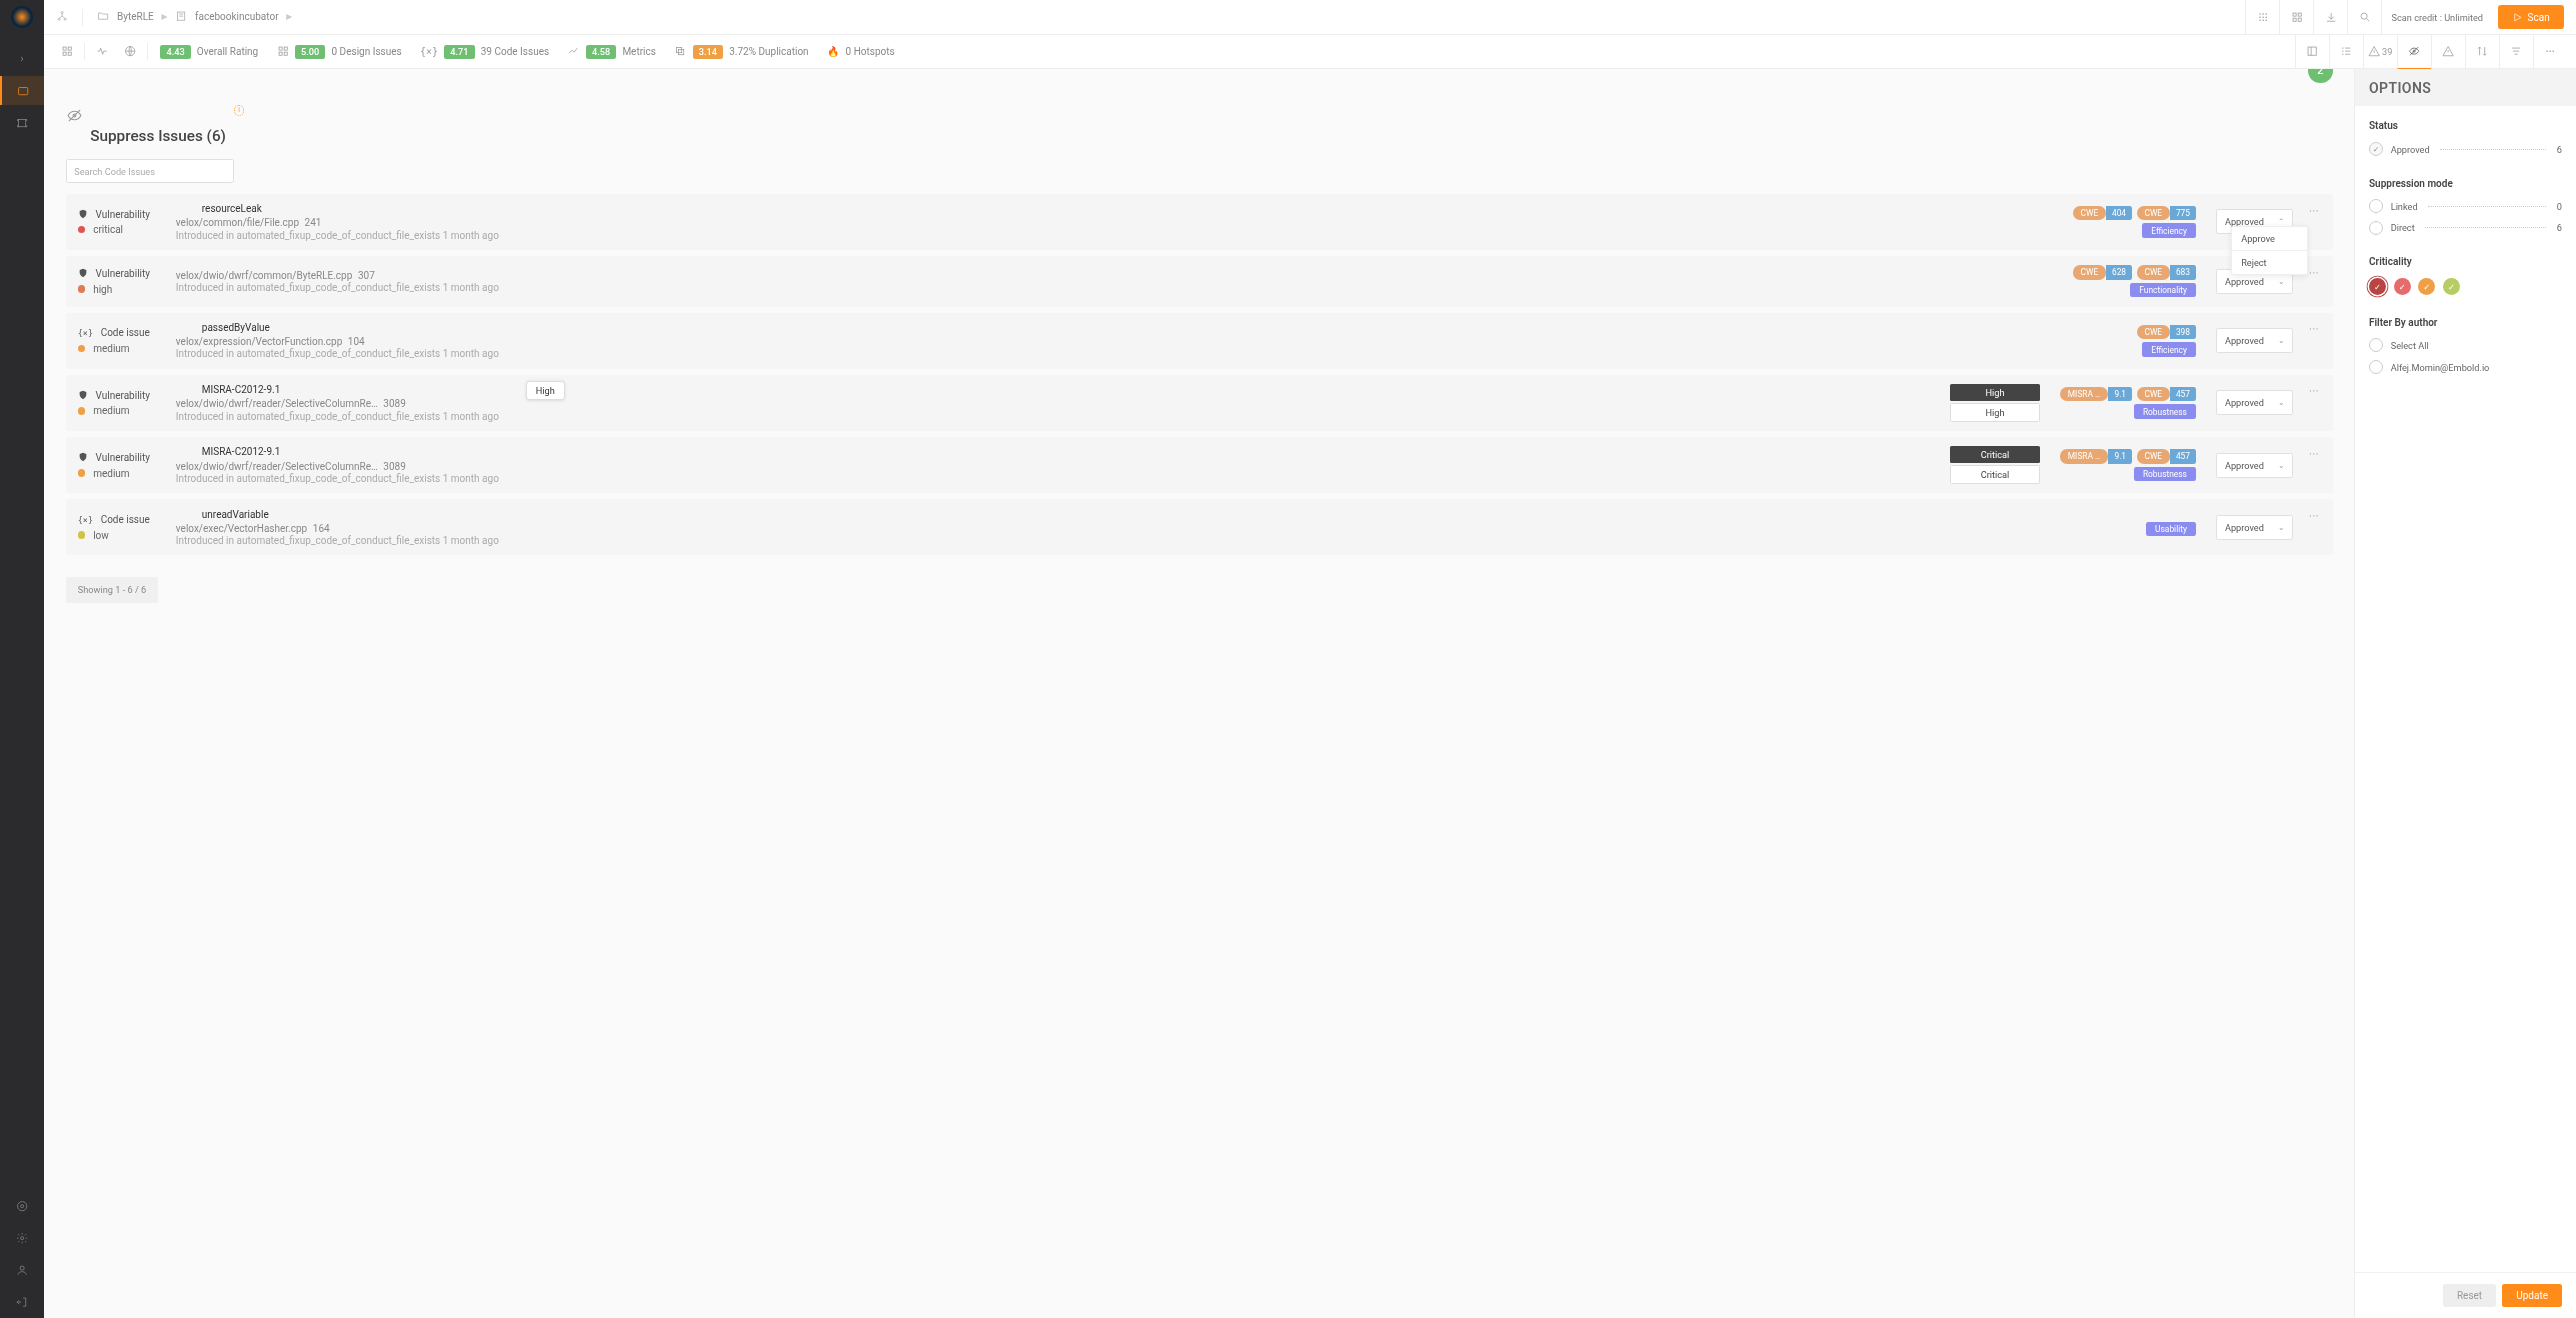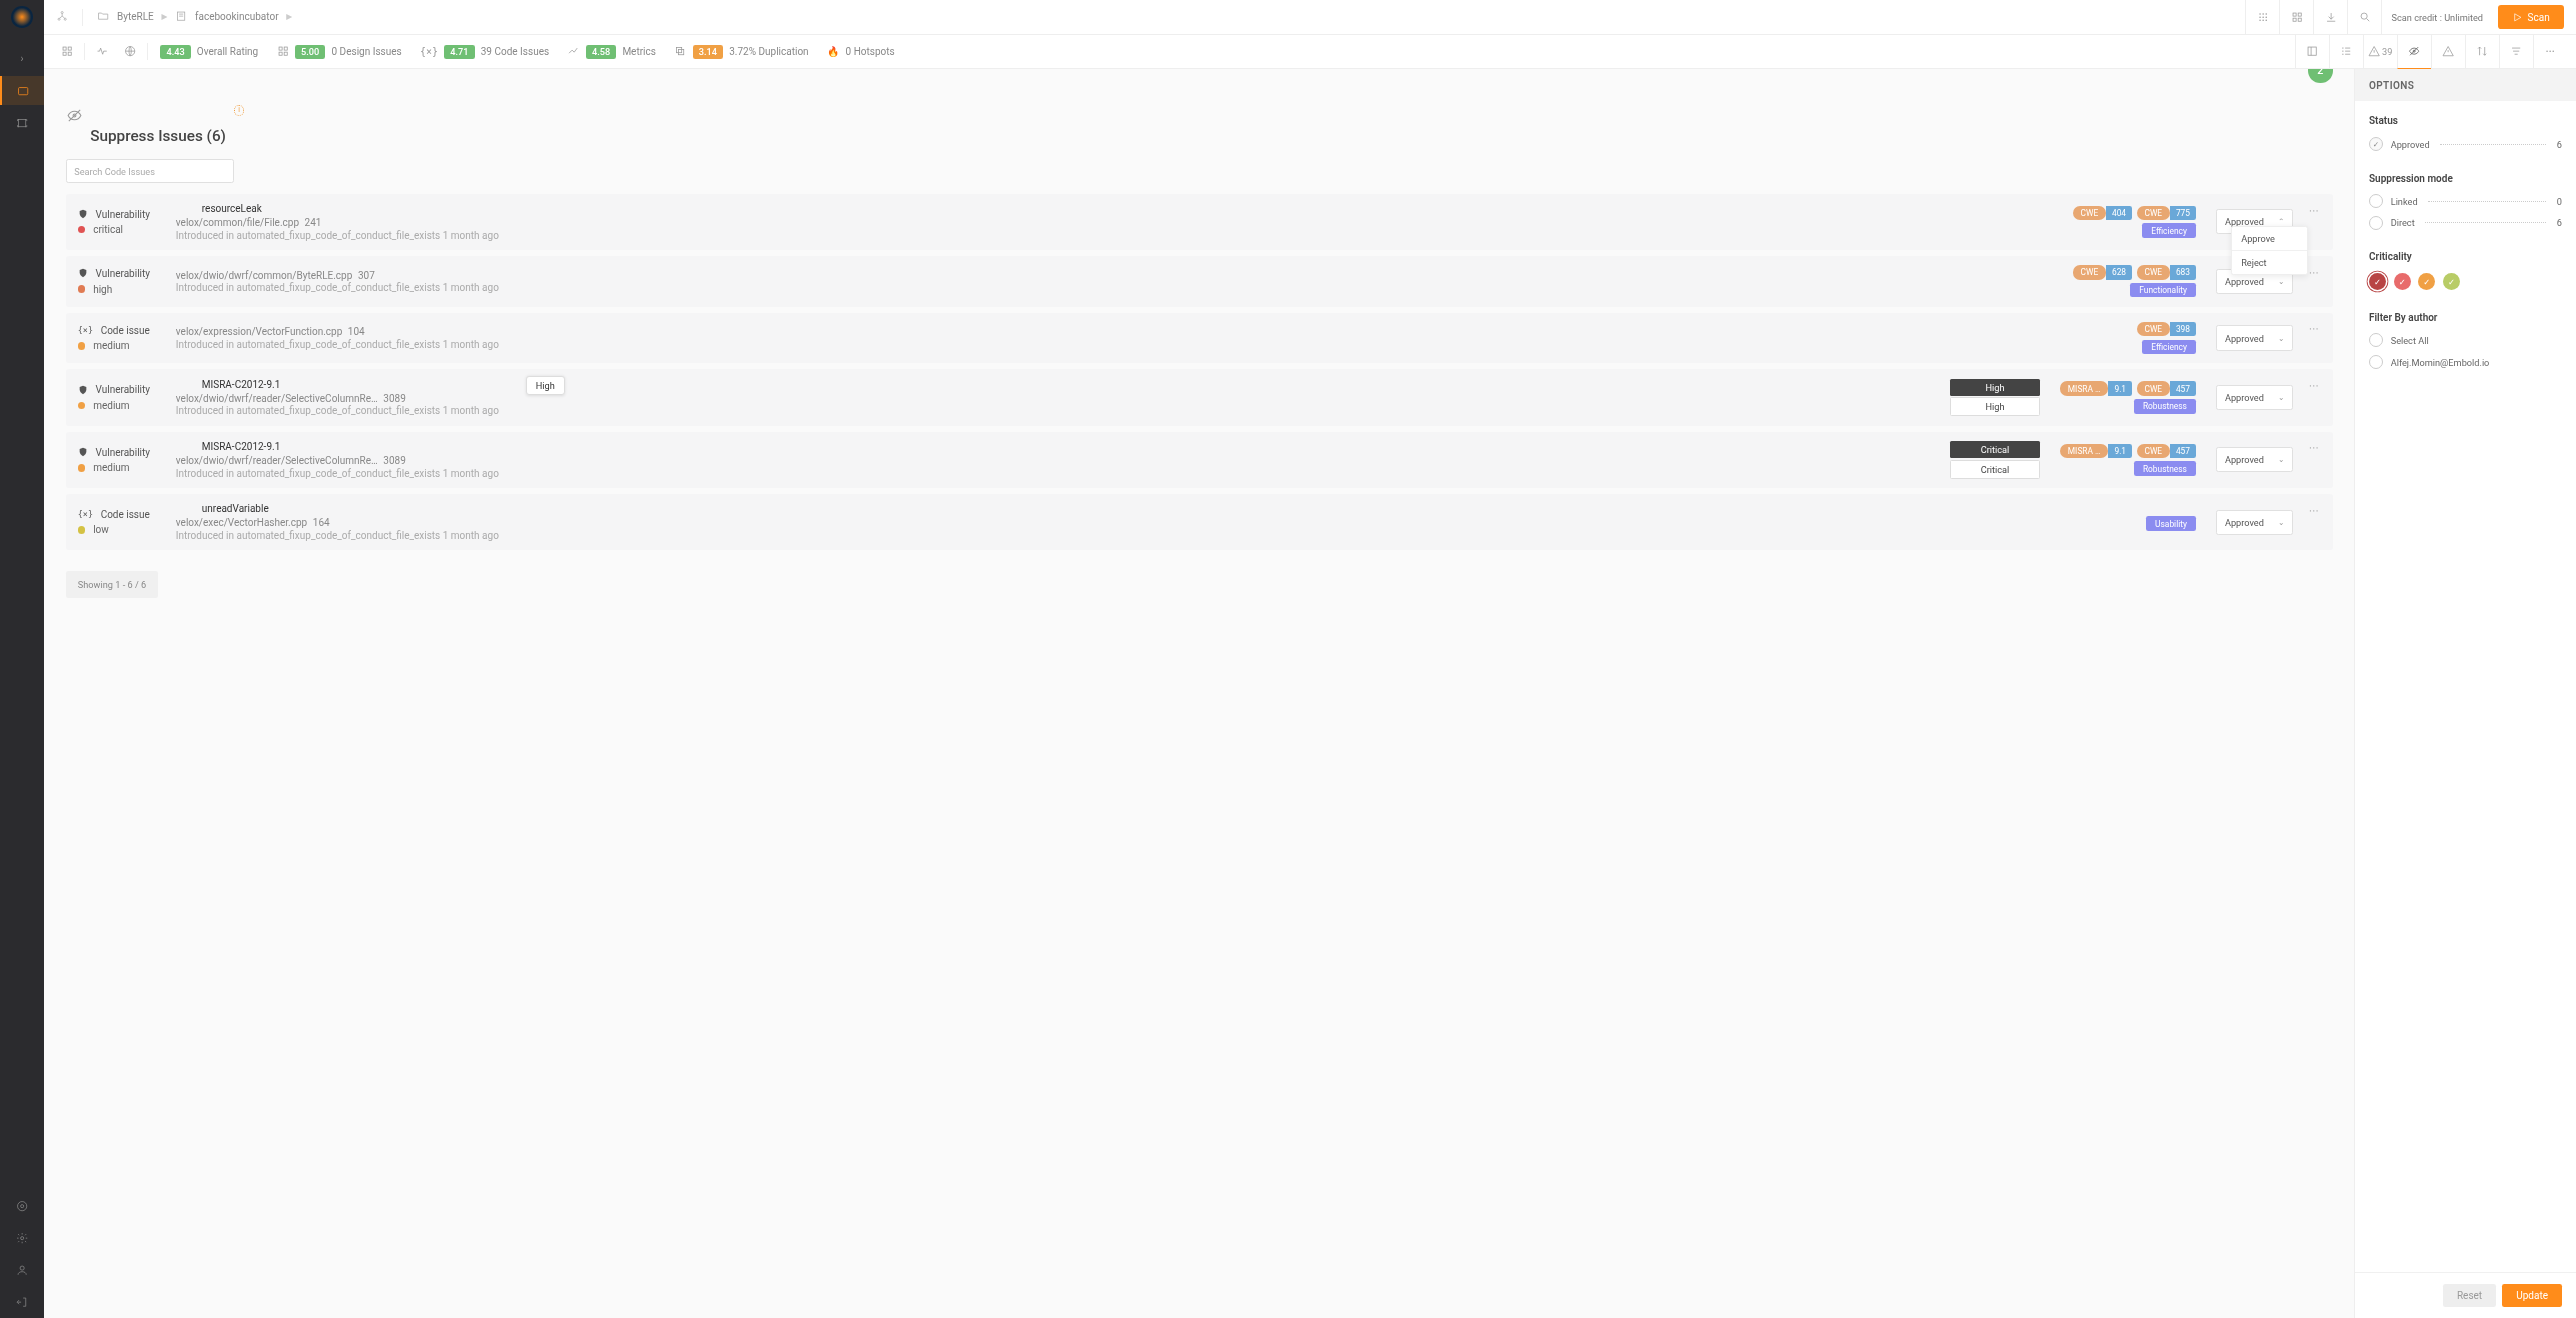--- a/index.html
+++ b/index.html
@@ -83,21 +83,21 @@
 .status-dd { width: 77px; padding: 6.1px 7.7px; border: 0.8px solid #e0e0e0; border-radius: 2.3px; background: #fff; font-size: 9.2px; color: #555; display: flex; align-items: center; justify-content: space-between; cursor: pointer; }
 .dd-menu { position: absolute; background: #fff; border: 0.8px solid #eee; border-radius: 2.3px; box-shadow: 0 1.5px 6.1px rgba(0,0,0,0.08); width: 77px; z-index: 10; }
 .dd-item { padding: 6.1px 9.2px; font-size: 9.2px; color: #555; cursor: pointer; border-bottom: 0.8px solid #f0f0f0; }
 .dd-item:last-child { border-bottom: none; }
 .row-menu { color: #aaa; cursor: pointer; padding: 1.5px; align-self: flex-start; }
 
 .pagination { background: #f0f0f0; display: inline-block; padding: 7.7px 12.3px; border-radius: 2.3px; color: #888; font-size: 9.2px; margin-top: 15.3px; }
 
 
 .options-panel { width: 222px; background: #fff; border-left: 0.8px solid #eee; display: flex; flex-direction: column; }
-.opt-header { background: #f3f3f3; padding: 10.7px 14px; font-size: 10px; font-weight: 600; color: #666; letter-spacing: 0.4px; }
+.opt-header { background: #f3f3f3; padding: 10.7px 14px; font-size: 14px; font-weight: 600; color: #666; letter-spacing: 0.4px; }
 .opt-body { flex: 1; padding: 14px; overflow-y: auto; }
 .opt-section { margin-bottom: 21.5px; }
 .opt-label { font-size: 10px; font-weight: 600; color: #444; margin-bottom: 10.7px; }
 .opt-row { display: flex; align-items: center; gap: 7.7px; font-size: 9.2px; color: #666; margin-bottom: 7.7px; }
 .opt-row .dots { flex: 1; border-bottom: 0.8px dotted #ccc; margin: 0 3.1px; }
 .chk-circle { width: 14px; height: 14px; border-radius: 50%; border: 0.8px solid #ccc; display: flex; align-items: center; justify-content: center; font-size: 7.7px; color: #888; }
 .chk-circle.checked { background: #f8f8f8; }
 .radio-circle { width: 14px; height: 14px; border-radius: 50%; border: 0.8px solid #ccc; }
 .crit-dots { display: flex; gap: 7.7px; }
 .crit-dot { width: 17px; height: 17px; border-radius: 50%; display: flex; align-items: center; justify-content: center; color: #fff; font-size: 8.4px; cursor: pointer; }
@@ -440,20 +440,21 @@
       <div class="issue-type">
                   <span style="font-family:monospace;font-size:8.4px;color:#555">{×}</span>
                   <span>Code issue</span>
                 </div>
       <div class="issue-severity">
                   <span class="sev-dot sev-medium"></span>
                   <span>medium</span>
                 </div>
     </div>
     <div class="issue-mid">
+      <div class="issue-name">passedByValue</div>
       <div class="issue-path">velox/expression/VectorFunction.cpp<span class="lineno">  104</span></div>
       <div class="issue-intro">Introduced in automated_fixup_code_of_conduct_file_exists 1 month ago</div>
     </div>
 
     <div class="issue-pills">
                 <div class="pill-row">
                   <span class="pill">
                     <span class="pill-l">CWE</span>
                     <span class="pill-r">398</span>
                   </span>

